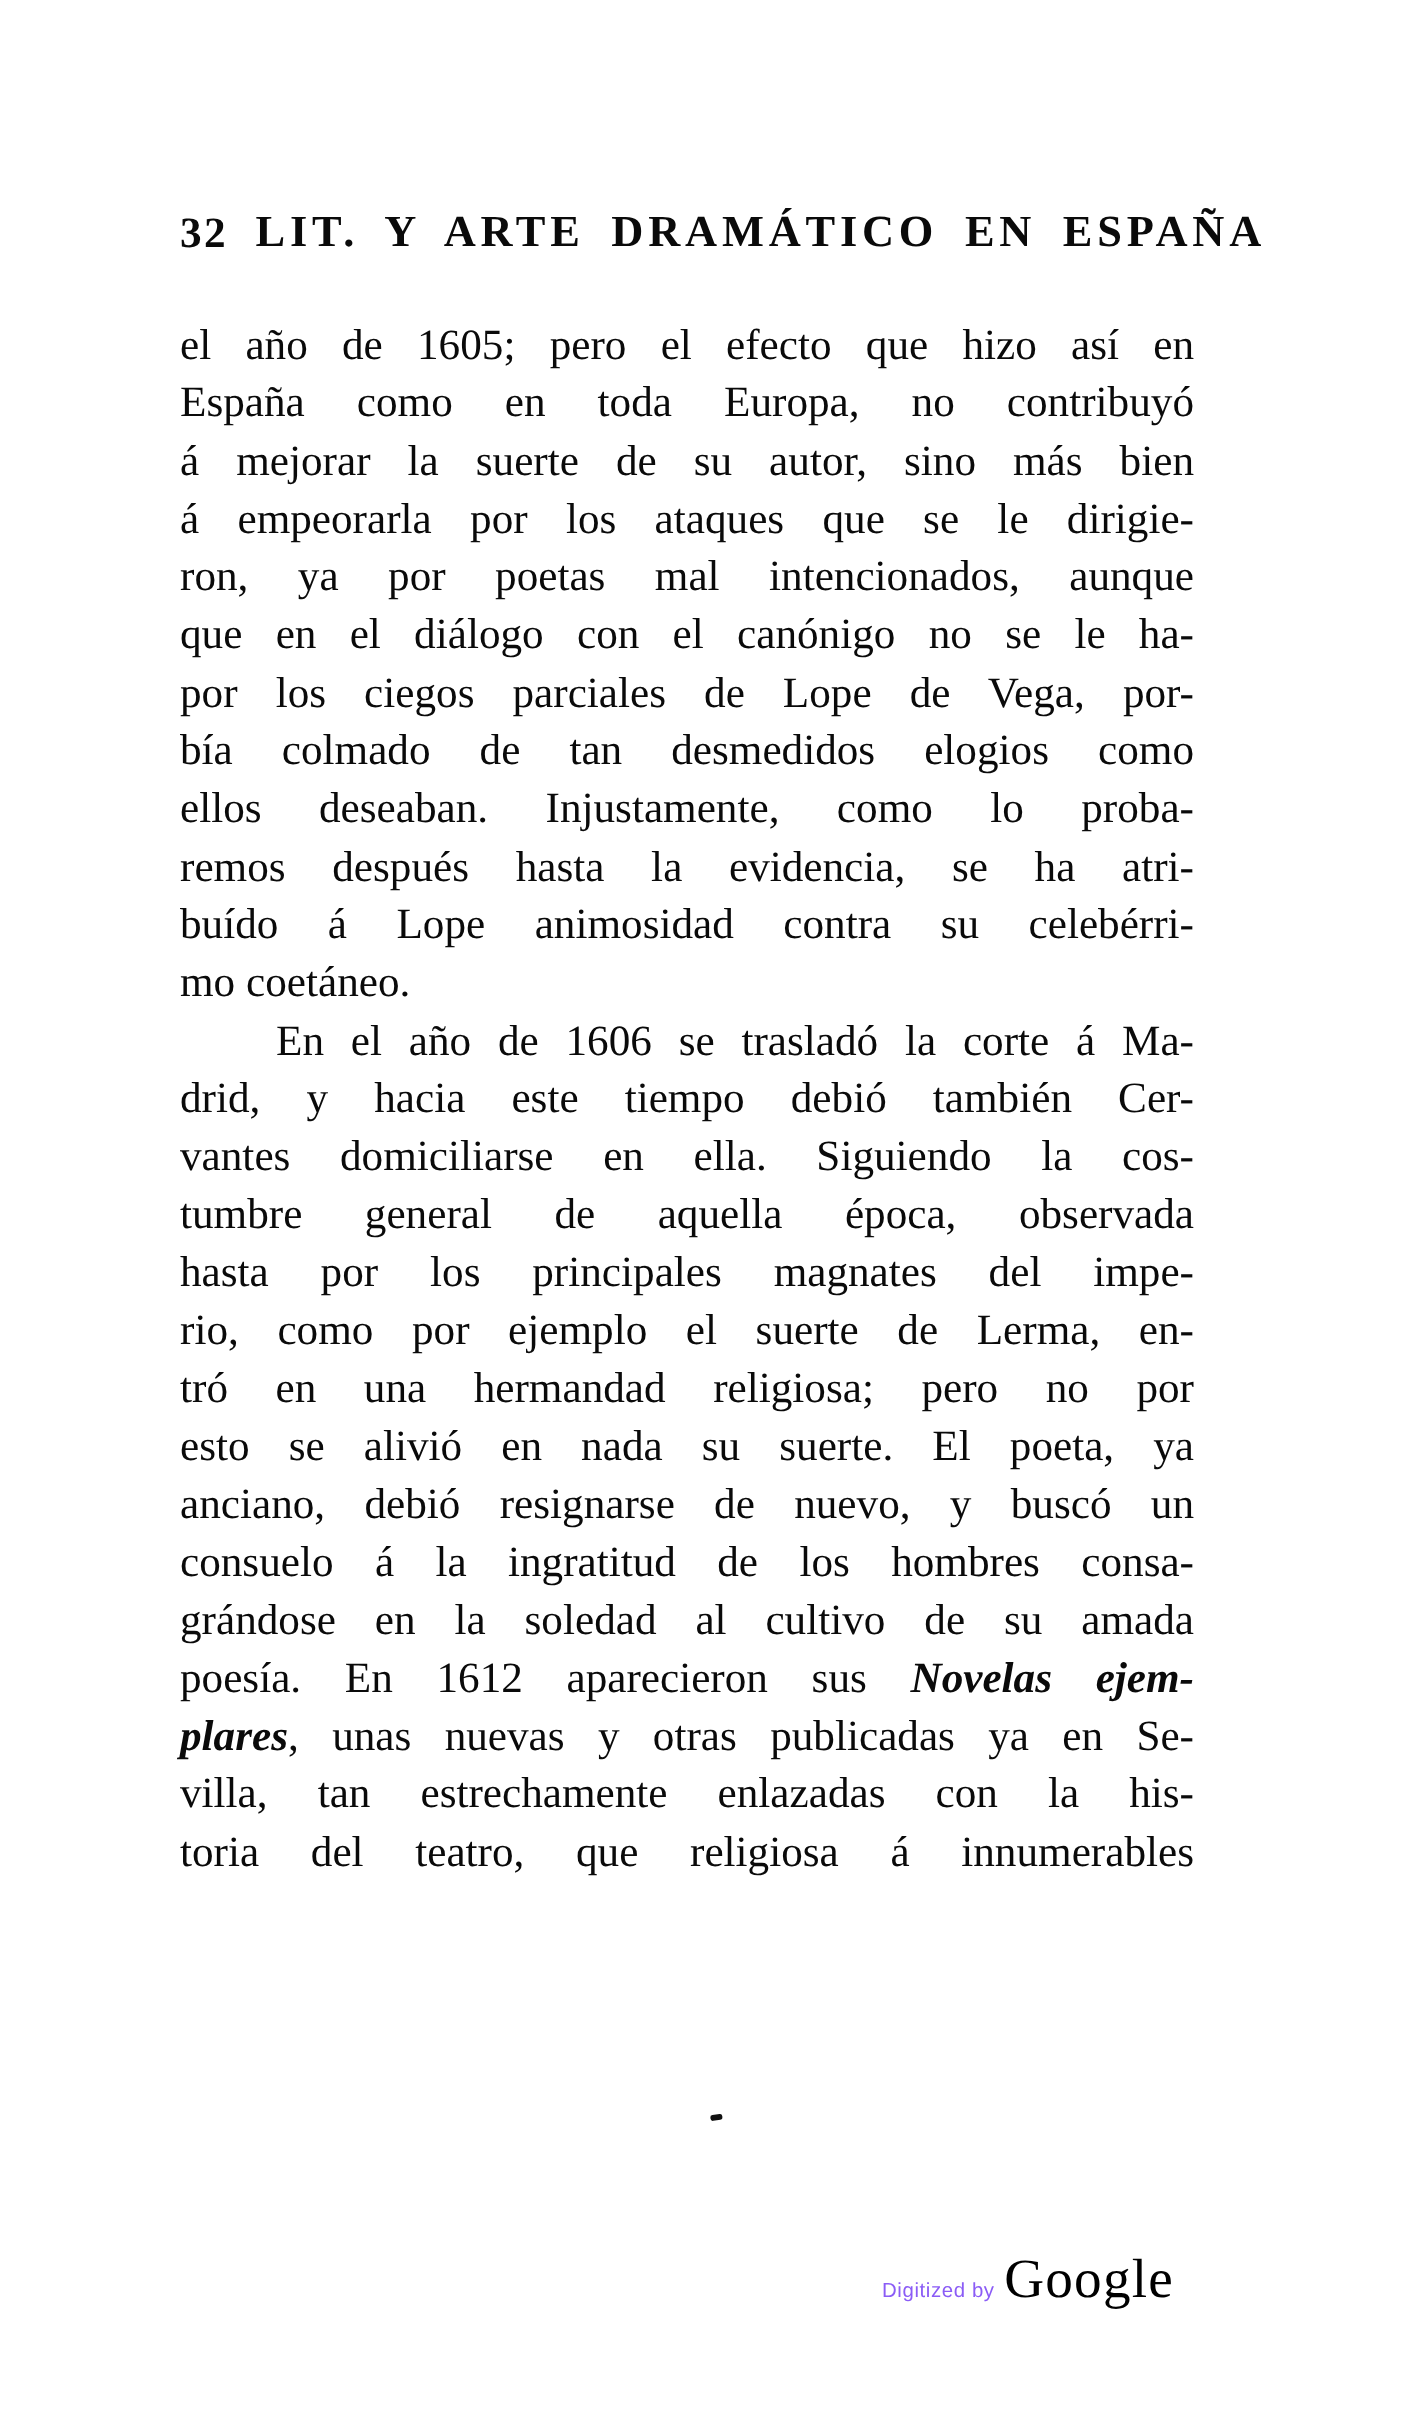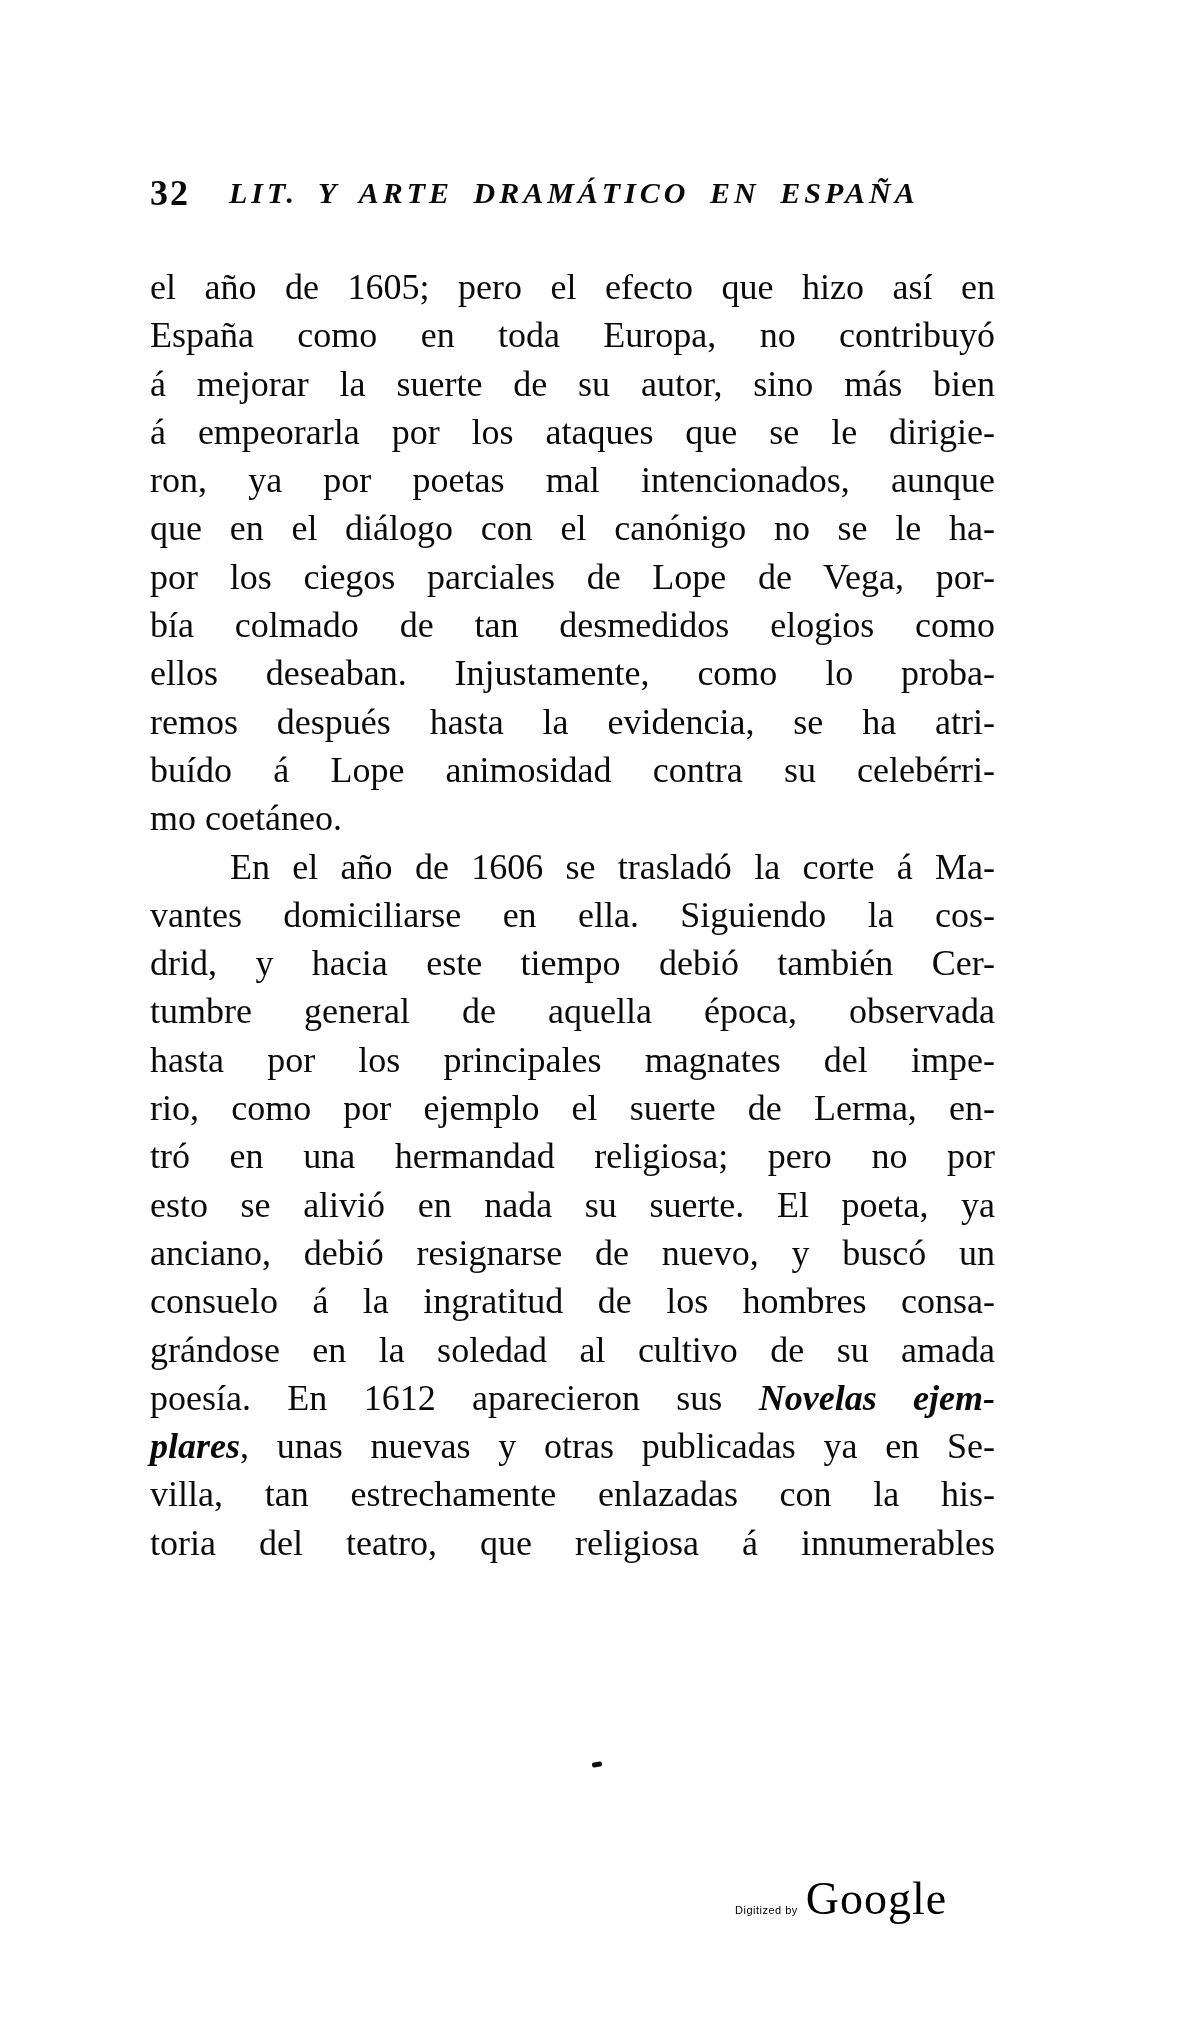--- a/index.html
+++ b/index.html
@@ -20,25 +20,24 @@
     left: 150px; top: 172px; width: 845px;
     display: flex; align-items: center;
     font-weight: bold;
     white-space: nowrap;
   }
   .page-number {
     font-size: 36px;
     letter-spacing: 2px;
   }
   .running-header {
-    margin-left: 39px;
-    font-size: 30px;
+    margin-left: 23px;
+    font-size: 37px;
     letter-spacing: 4px;
     word-spacing: 9px;
-    font-style: italic;
   }
   .text-block {
     position: absolute;
     left: 150px; top: 263px; width: 845px;
     font-size: 36px;
     line-height: 48.3px;
   }
   .line {
     text-align: justify;
     text-align-last: justify;
@@ -55,22 +54,22 @@
     border-radius: 2px;
     transform: rotate(-8deg);
   }
   .watermark {
     position: absolute;
     left: 735px; top: 1872px;
     display: flex; align-items: baseline;
   }
   .watermark-prefix {
     font-family: "Liberation Sans", sans-serif;
-    font-size: 11px;
-    color: #000000;
+    font-size: 17px;
+    color: #8b5cf6;
     letter-spacing: 0.5px;
   }
   .watermark-brand {
     font-family: Liberation Serif, serif;
     font-size: 46px;
     color: #000;
     margin-left: 8px;
     letter-spacing: 1px;
   }
 </style>
@@ -91,22 +90,22 @@
       <div class="line"><span>á empeorarla por los ataques que se le dirigie-</span></div>
       <div class="line"><span>ron, ya por poetas mal intencionados, aunque</span></div>
       <div class="line"><span>que en el diálogo con el canónigo no se le ha-</span></div>
       <div class="line"><span>por los ciegos parciales de Lope de Vega, por-</span></div>
       <div class="line"><span>bía colmado de tan desmedidos elogios como</span></div>
       <div class="line"><span>ellos deseaban. Injustamente, como lo proba-</span></div>
       <div class="line"><span>remos después hasta la evidencia, se ha atri-</span></div>
       <div class="line"><span>buído á Lope animosidad contra su celebérri-</span></div>
       <div class="line no-just"><span>mo coetáneo.</span></div>
       <div class="line indent"><span>En el año de 1606 se trasladó la corte á Ma-</span></div>
+      <div class="line"><span>drid, y hacia este tiempo debió también Cer-</span></div>
       <div class="line"><span>vantes domiciliarse en ella. Siguiendo la cos-</span></div>
-      <div class="line"><span>drid, y hacia este tiempo debió también Cer-</span></div>
       <div class="line"><span>tumbre general de aquella época, observada</span></div>
       <div class="line"><span>hasta por los principales magnates del impe-</span></div>
       <div class="line"><span>rio, como por ejemplo el suerte de Lerma, en-</span></div>
       <div class="line"><span>tró en una hermandad religiosa; pero no por</span></div>
       <div class="line"><span>esto se alivió en nada su suerte. El poeta, ya</span></div>
       <div class="line"><span>anciano, debió resignarse de nuevo, y buscó un</span></div>
       <div class="line"><span>consuelo á la ingratitud de los hombres consa-</span></div>
       <div class="line"><span>grándose en la soledad al cultivo de su amada</span></div>
       <div class="line"><span>poesía. En 1612 aparecieron sus </span><span class="it">Novelas ejem-</span></div>
       <div class="line"><span class="it">plares</span><span>, unas nuevas y otras publicadas ya en Se-</span></div>

